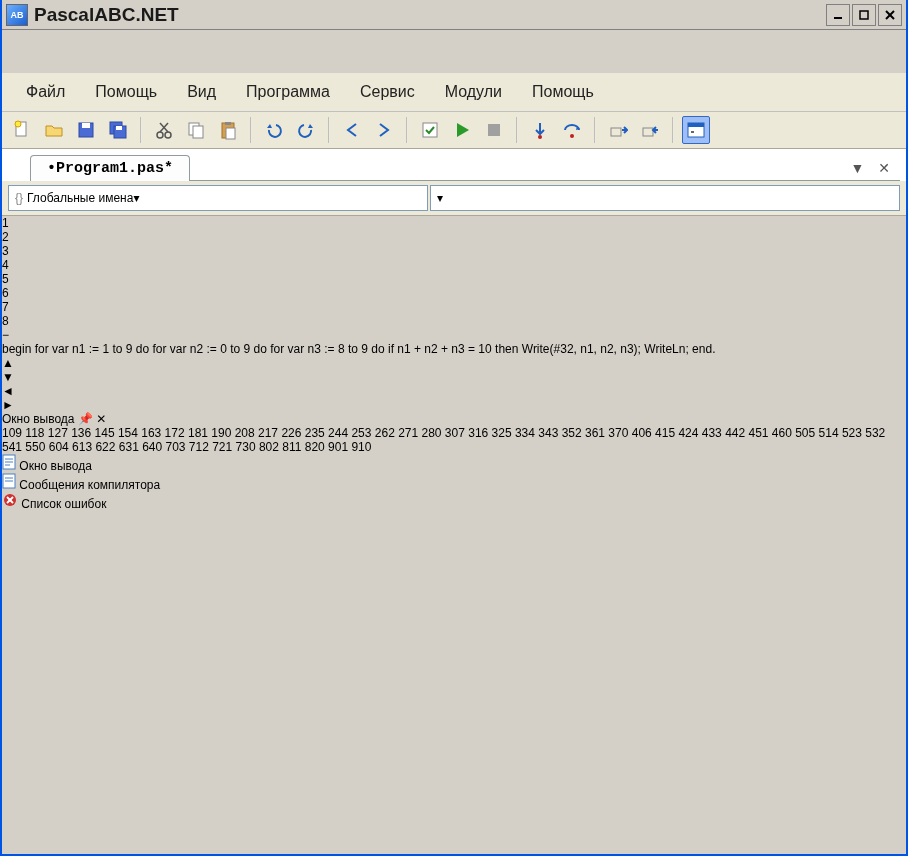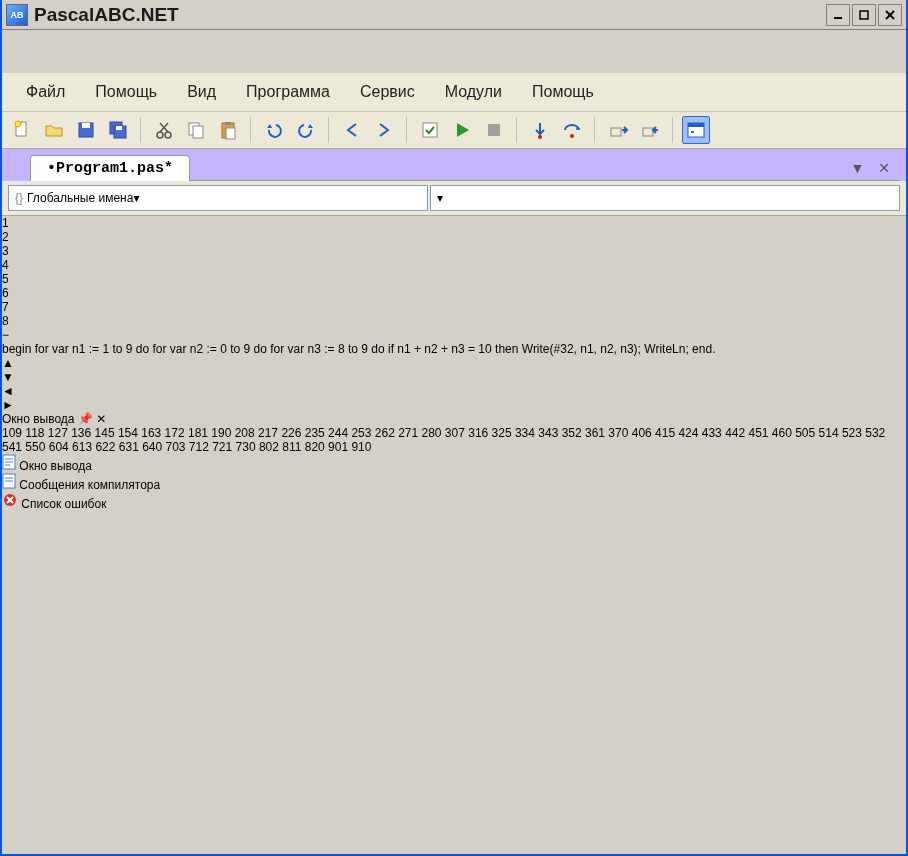--- a/index.html
+++ b/index.html
@@ -10,21 +10,21 @@
 .titlebar-text { font-family: "Trebuchet MS", Tahoma, sans-serif; font-weight: bold; font-size: 19px; color: #1a1a1a; flex: 1; }
 .win-buttons { display: flex; gap: 2px; }
 .win-btn { width: 24px; height: 22px; border: 1px solid #808080; background: #d4d0c8; display: flex; align-items: center; justify-content: center; cursor: pointer; }
 .menubar { display: flex; gap: 2px; padding: 6px 10px; background: #ece9d8; border-bottom: 1px solid #c0c0c0; margin-top: 43px; }
 .menu-item { padding: 4px 14px; font-size: 16px; cursor: pointer; color: #222; }
 .toolbar { display: flex; align-items: center; gap: 4px; padding: 4px 6px; background: #ece9d8; border-bottom: 1px solid #aca899; }
 .tool-sep { width: 2px; height: 26px; background: linear-gradient(to right,#aca899,#fff); margin: 0 4px; }
 .tool-btn { width: 28px; height: 28px; display: flex; align-items: center; justify-content: center; cursor: pointer; border: 1px solid transparent; border-radius: 2px; }
 .tool-btn svg { width: 20px; height: 20px; }
 .tool-btn.selected { border: 1px solid #316ac5; background: #9ebef5; }
-.tabbar { display: flex; align-items: center; padding: 6px 6px 0 28px; background: #c4b5fd; }
+.tabbar { display: flex; align-items: center; padding: 6px 6px 0 28px; background: #ffffff; }
 .tab { background: #fdfdfd; border: 1px solid #919b9c; border-bottom: none; border-radius: 4px 4px 0 0; padding: 4px 16px 4px 16px; font-family: "Courier New", monospace; font-weight: bold; font-size: 15px; display: flex; align-items: center; gap: 6px; }
 .tab-spacer { flex: 1; border-bottom: 1px solid #919b9c; align-self: flex-end; }
 .tab-controls { display: flex; gap: 6px; padding-right: 6px; align-items: center; border-bottom: 1px solid #919b9c; align-self: stretch; }
 .tab-ctrl { font-family: Arial; font-size: 14px; color: #555; cursor: pointer; padding: 2px 4px; }
 .scopebar { display: flex; gap: 2px; padding: 4px 6px; background: #ece9d8; border-bottom: 1px solid #aca899; }
 .combo { background: #fff; border: 1px solid #7f9db9; height: 26px; display: flex; align-items: center; padding: 0 6px; }</style>
 </head>
 <body>
 
 <div class="window">

